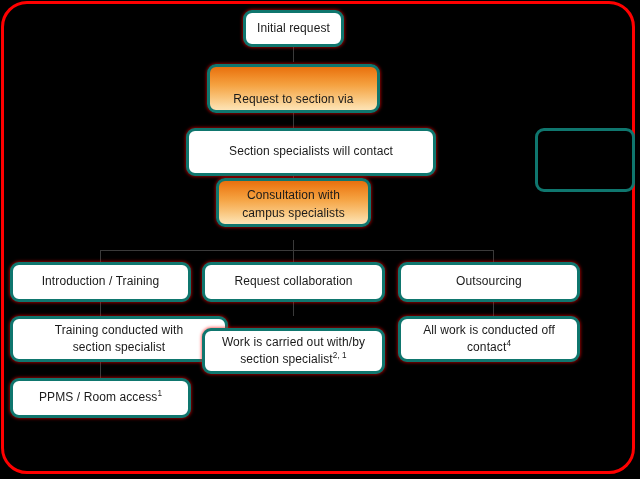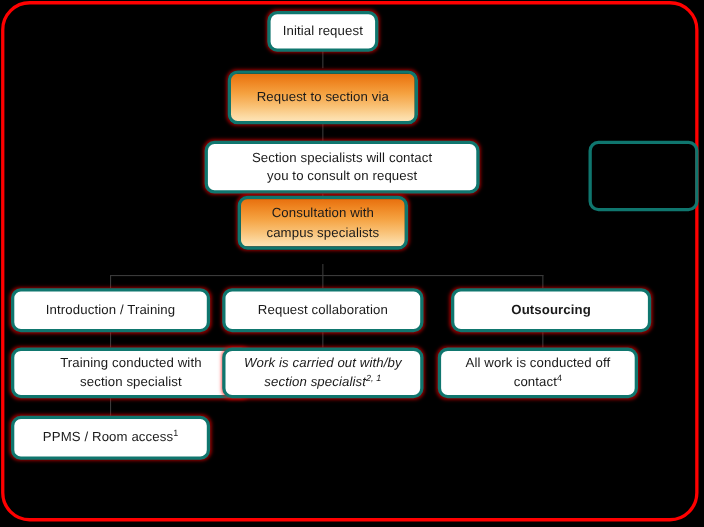--- a/index.html
+++ b/index.html
@@ -64,20 +64,21 @@
   }
 
   .node.orange {
     background: linear-gradient(to bottom,
         #E8700E 0%,
         #EF8622 18%,
         #F5A241 42%,
         #F9C277 70%,
         #FCDCA7 92%,
         #FDE3B6 100%);
+    align-items: flex-end;
   }
 
   .node.empty {
     background: transparent;
     box-shadow: none;
   }
 
   
   .connector {
     position: absolute;
@@ -116,51 +117,50 @@
 
   <div class="node orange" style="left:207px; top:64px; width:173px; height:49px;">
     <span class="label">
       <span>Request to section via</span><br>
     </span>
   </div>
 
   <div class="node white" style="left:186px; top:128px; width:250px; height:48px;">
     <span class="label">
       <span>Section specialists will contact</span><br>
-      <span>you to consult on request</span>
     </span>
   </div>
 
   <div class="node orange" style="left:216px; top:178px; width:155px; height:49px;">
     <span class="label">
       <span>Consultation with</span><br>
       <span>campus specialists</span>
     </span>
   </div>
 
   <div class="node white" style="left:10px; top:262px; width:181px; height:40px;">
     <span class="label">Introduction / Training</span>
   </div>
 
   <div class="node white" style="left:202px; top:262px; width:183px; height:40px;">
     <span class="label">Request collaboration</span>
   </div>
 
-  <div class="node white" style="left:410px; top:262px; width:182px; height:40px;font-weight:bold;">
+  <div class="node white" style="left:398px; top:262px; width:182px; height:40px;">
     <span class="label">Outsourcing</span>
   </div>
 
   <div class="node white" style="left:10px; top:316px; width:218px; height:46px;">
     <span class="label">
       <span>Training conducted with</span><br>
       <span>section specialist</span>
     </span>
   </div>
 
-  <div class="node white" style="left:202px; top:316px; width:183px; height:46px;font-style:italic;">
+  <div class="node white" style="left:202px; top:328px; width:183px; height:46px;">
     <span class="label">
       <span>Work is carried out with/by</span><br>
       <span>section specialist</span><sup>2, 1</sup>
     </span>
   </div>
 
   <div class="node white" style="left:398px; top:316px; width:182px; height:46px;">
     <span class="label">
       <span>All work is conducted off</span><br>
       <span>contact</span><sup>4</sup>

